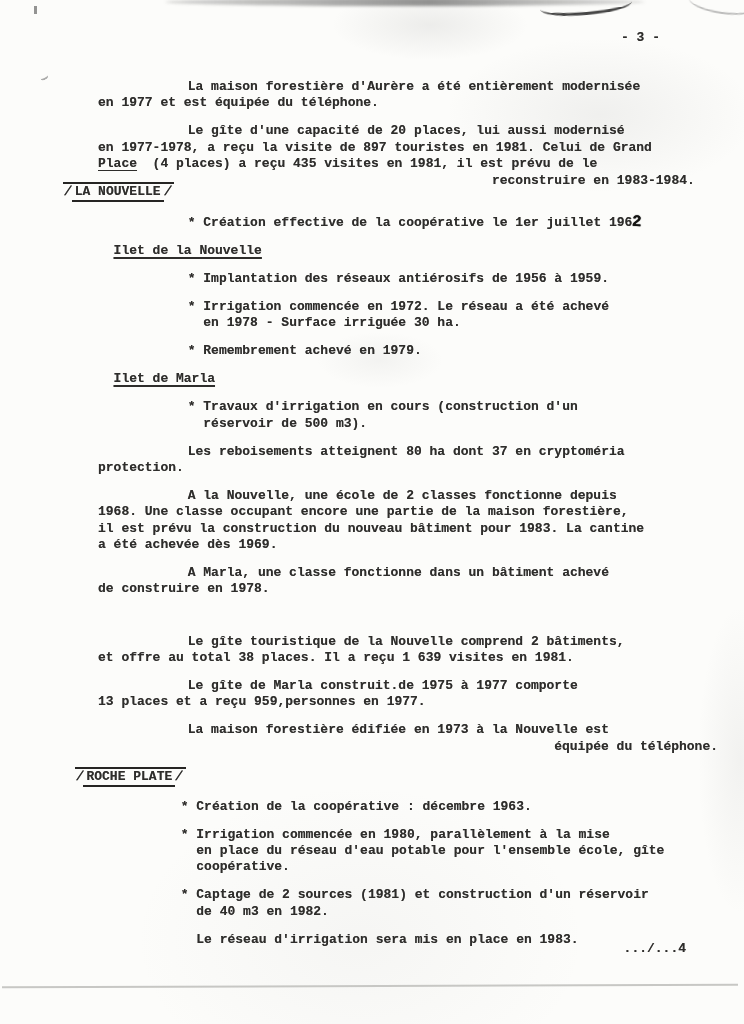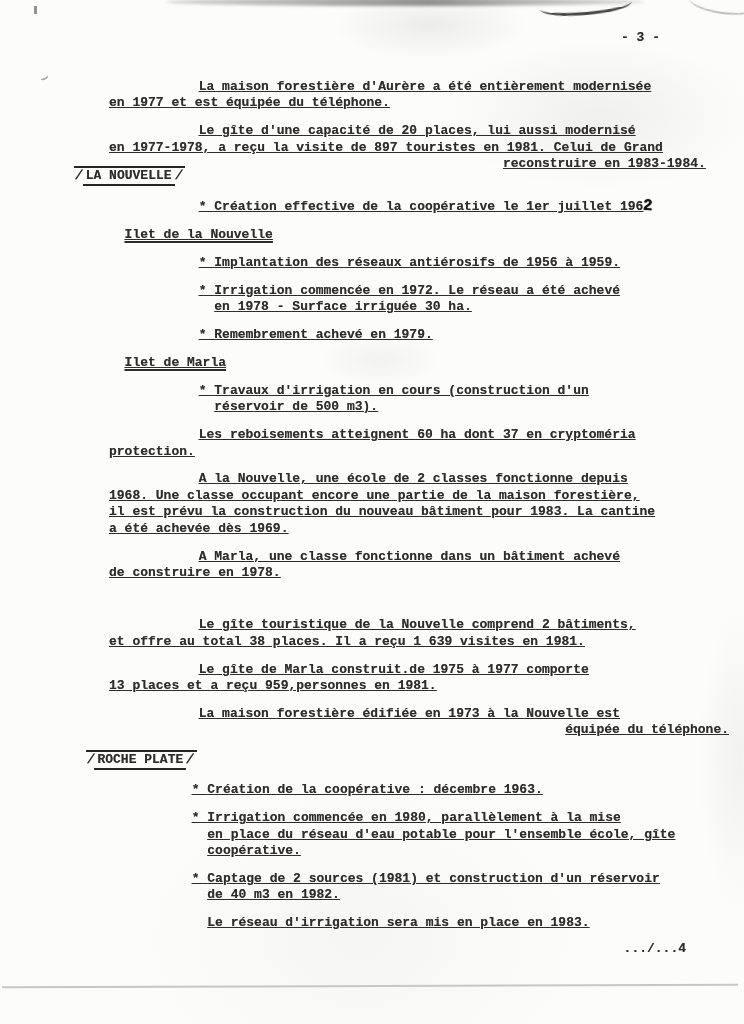--- a/index.html
+++ b/index.html
@@ -27,24 +27,23 @@
   .corner-curve{position:absolute;right:-14px;top:-10px;width:70px;height:22px;border-radius:50%;
     border-bottom:2px solid rgba(110,110,110,.45);transform:rotate(8deg);filter:blur(.5px);}
   .speck-a{position:absolute;left:34px;top:6px;width:3px;height:8px;background:rgba(60,60,60,.55);filter:blur(.4px);}
   .speck-b{position:absolute;left:40px;top:74px;width:8px;height:4px;border-bottom:2px solid rgba(90,90,90,.5);
     border-radius:50%;transform:rotate(-25deg);}
   .bottom-edge{position:absolute;left:2px;top:985px;width:736px;height:2px;background:#c7c7c4;
     transform:rotate(-.2deg);}
 
   
   .doc{
-    position:absolute;left:109px;top:79px;width:620px;
+    position:absolute;left:98px;top:79px;width:620px;
     font-size:13px;line-height:16.4px;font-weight:700;color:#2e2d2b;
     text-shadow:0 0 .5px rgba(40,40,40,.55);
-    text-decoration:underline;
   }
   .line{white-space:pre;}
   .block,.heading,.labelrow{margin:0 0 11.5px 0;}
   .heading{margin-left:2ch;}
   .hu{text-decoration:underline;text-underline-offset:3px;text-decoration-thickness:1.5px;}
   .labelbox{display:inline-block;border-top:2.5px solid #262523;padding:0 3px 2px 1px;}
   .labeltext{border-bottom:2.5px solid #262523;padding:16px 3px 1px 3px;}
   .slash{display:inline-block;transform:skewX(-8deg);}
   .tuck{margin-top:-18px;}
   .st-u{text-decoration:underline;text-underline-offset:3px;}
@@ -69,20 +68,21 @@
   <div class="pageno">- 3 -</div>
 
   <div class="doc">
       <div class="block para">
         <div class="line" style="margin-left: 11.5ch;"><span>La maison forestière d'Aurère a été entièrement modernisée</span></div>
         <div class="line" style="margin-left: 0ch;"><span>en 1977 et est équipée du téléphone.</span></div>
       </div>
       <div class="block para">
         <div class="line" style="margin-left: 11.5ch;"><span>Le gîte d'une capacité de 20 places, lui aussi modernisé</span></div>
         <div class="line" style="margin-left: 0ch;"><span>en 1977-1978, a reçu la visite de 897 touristes en 1981. Celui de Grand</span></div>
+        <div class="line" style="margin-left: 0ch;"><span class="st-u">Place</span><span>  (4 places) a reçu 435 visites en 1981, il est prévu de le</span></div>
         <div class="line" style="margin-left: 50.5ch;"><span>reconstruire en 1983-1984.</span></div>
       </div>
       <div class="labelrow tuck" style="margin-left: -4.5ch;"><span class="labelbox"><span class="slash">/ </span><span class="labeltext">LA NOUVELLE</span><span class="slash"> /</span></span></div>
       <div class="block bullet">
         <div class="line" style="margin-left: 11.5ch;"><span>* </span><span>Création effective de la coopérative le 1er juillet 196</span><span class="st-hand">2</span></div>
       </div>
       <div class="heading"><span class="hu">Ilet de la Nouvelle</span></div>
       <div class="block bullet">
         <div class="line" style="margin-left: 11.5ch;"><span>* </span><span>Implantation des réseaux antiérosifs de 1956 à 1959.</span></div>
       </div>
@@ -92,40 +92,40 @@
       </div>
       <div class="block bullet">
         <div class="line" style="margin-left: 11.5ch;"><span>* </span><span>Remembrement achevé en 1979.</span></div>
       </div>
       <div class="heading"><span class="hu">Ilet de Marla</span></div>
       <div class="block bullet">
         <div class="line" style="margin-left: 11.5ch;"><span>* </span><span>Travaux d'irrigation en cours (construction d'un</span></div>
         <div class="line" style="margin-left: 13.5ch;"><span>réservoir de 500 m3).</span></div>
       </div>
       <div class="block para">
-        <div class="line" style="margin-left: 11.5ch;"><span>Les reboisements atteignent 60 ha dont 37 en cryptoméria</span></div>
+        <div class="line" style="margin-left: 11.5ch;"><span>Les reboisements atteignent 80 ha dont 37 en cryptoméria</span></div>
         <div class="line" style="margin-left: 0ch;"><span>protection.</span></div>
       </div>
       <div class="block para">
         <div class="line" style="margin-left: 11.5ch;"><span>A la Nouvelle, une école de 2 classes fonctionne depuis</span></div>
         <div class="line" style="margin-left: 0ch;"><span>1968. Une classe occupant encore une partie de la maison forestière,</span></div>
         <div class="line" style="margin-left: 0ch;"><span>il est prévu la construction du nouveau bâtiment pour 1983. La cantine</span></div>
         <div class="line" style="margin-left: 0ch;"><span>a été achevée dès 1969.</span></div>
       </div>
       <div class="block para">
         <div class="line" style="margin-left: 11.5ch;"><span>A Marla, une classe fonctionne dans un bâtiment achevé</span></div>
         <div class="line" style="margin-left: 0ch;"><span>de construire en 1978.</span></div>
       </div>
       <div class="block para">
         <div class="line" style="margin-left: 11.5ch; margin-top: 36px;"><span>Le gîte touristique de la Nouvelle comprend 2 bâtiments,</span></div>
         <div class="line" style="margin-left: 0ch;"><span>et offre au total 38 places. Il a reçu 1 639 visites en 1981.</span></div>
       </div>
       <div class="block para">
         <div class="line" style="margin-left: 11.5ch;"><span>Le gîte de Marla construit.de 1975 à 1977 comporte</span></div>
-        <div class="line" style="margin-left: 0ch;"><span>13 places et a reçu 959,personnes en 1981.</span></div>
+        <div class="line" style="margin-left: 0ch;"><span>13 places et a reçu 959,personnes en 1977.</span></div>
       </div>
       <div class="block para">
         <div class="line" style="margin-left: 11.5ch;"><span>La maison forestière édifiée en 1973 à la Nouvelle est</span></div>
         <div class="line" style="margin-left: 0ch; text-align: right;"><span>équipée du téléphone.</span></div>
       </div>
       <div class="labelrow" style="margin-left: -3ch;"><span class="labelbox"><span class="slash">/ </span><span class="labeltext">ROCHE PLATE</span><span class="slash"> /</span></span></div>
       <div class="block bullet">
         <div class="line" style="margin-left: 10.6ch;"><span>* </span><span>Création de la coopérative : décembre 1963.</span></div>
       </div>
       <div class="block bullet">

